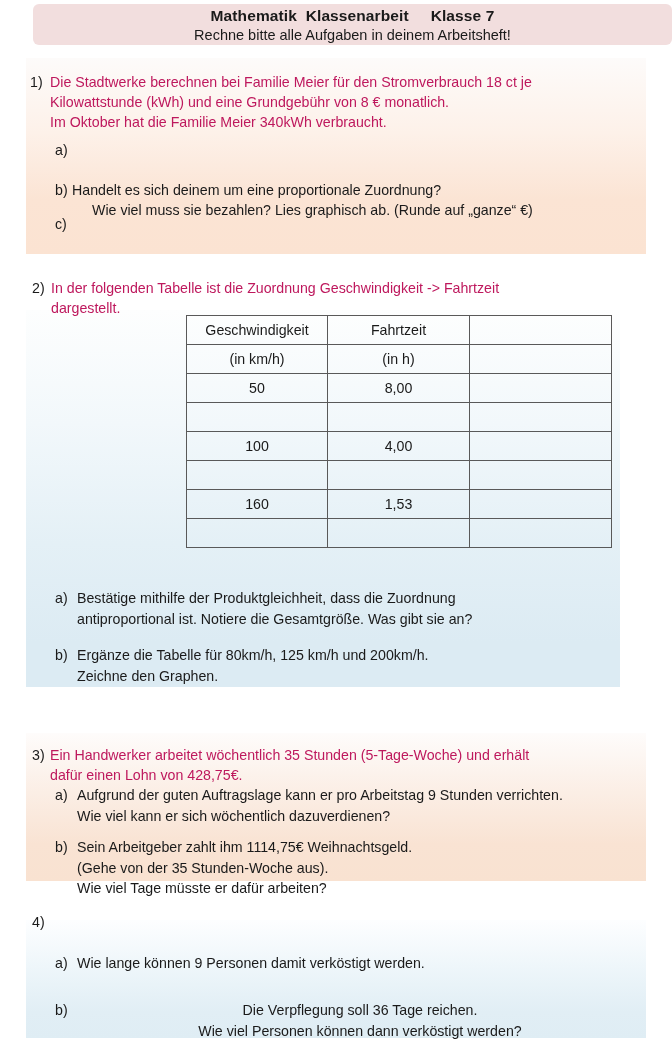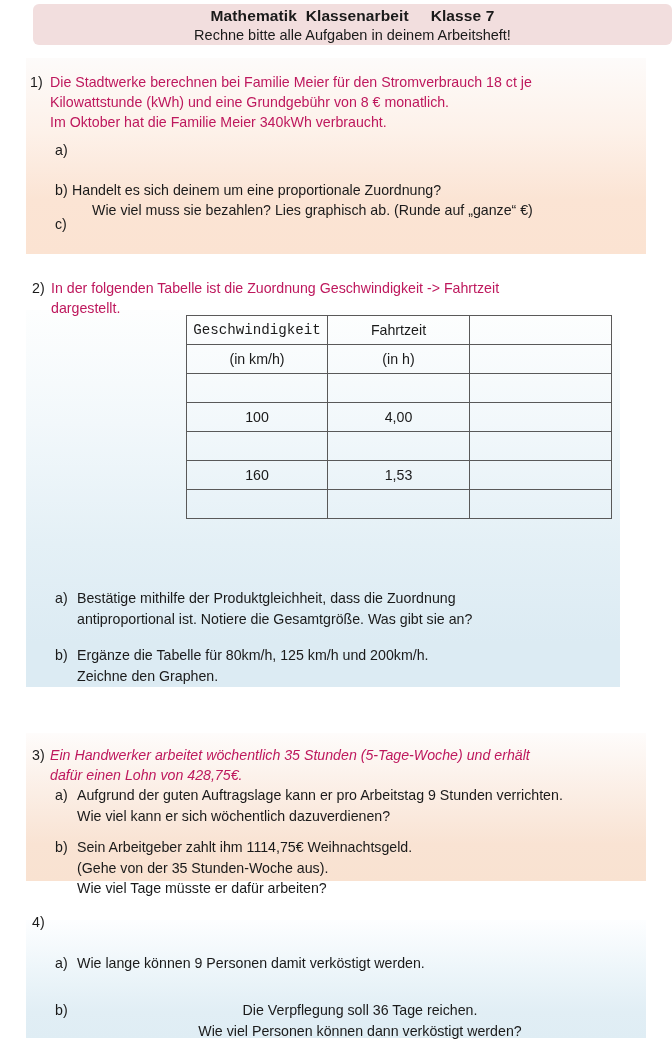--- a/index.html
+++ b/index.html
@@ -137,21 +137,20 @@
     text-align: center;
     vertical-align: middle;
     padding: 0 4px;
     background: transparent;
   }
   .speed-table td.col-a { width: 132px; }
   .speed-table td.col-b { width: 133px; }
   .speed-table td.col-c { width: 133px; }
   .speed-table td.hdr-left {
     text-align: center;
-    font-family: Liberation Mono, monospace;
   }
 </style>
 </head>
 <body>
 
 <div class="page">
 
   <div class="header-banner">
     <div class="header-title">Mathematik  Klassenarbeit     Klasse 7</div>
     <div class="header-sub">Rechne bitte alle Aufgaben in deinem Arbeitsheft!</div>
@@ -185,20 +184,25 @@
         <td class="col-a hdr-left">Geschwindigkeit</td>
         <td class="col-b">Fahrtzeit</td>
         <td class="col-c"></td>
       </tr>
       <tr>
         <td class="col-a">(in km/h)</td>
         <td class="col-b">(in h)</td>
         <td class="col-c"></td>
       </tr>
       <tr>
+        <td class="col-a">50</td>
+        <td class="col-b">8,00</td>
+        <td class="col-c"></td>
+      </tr>
+      <tr>
         <td class="col-a"></td>
         <td class="col-b"></td>
         <td class="col-c"></td>
       </tr>
       <tr>
         <td class="col-a">100</td>
         <td class="col-b">4,00</td>
         <td class="col-c"></td>
       </tr>
       <tr>
@@ -221,21 +225,21 @@
 
   <div class="q-num" style="left:55px; top:588px;">a)</div>
   <div class="sub" style="left:77px; top:588px; width:570px;">Bestätige mithilfe der Produktgleichheit, dass die Zuordnung
 antiproportional ist. Notiere die Gesamtgröße. Was gibt sie an?</div>
 
   <div class="q-num" style="left:55px; top:645px;">b)</div>
   <div class="sub" style="left:77px; top:645px; width:570px;">Ergänze die Tabelle für 80km/h, 125 km/h und 200km/h.
 Zeichne den Graphen.</div>
 
   <div class="q-num" style="left:32px; top:745px;">3)</div>
-  <div class="block" style="left:50px; top:745px; width:605px;font-style:italic;">Ein Handwerker arbeitet wöchentlich 35 Stunden (5-Tage-Woche) und erhält
+  <div class="block" style="left:50px; top:745px; width:605px;">Ein Handwerker arbeitet wöchentlich 35 Stunden (5-Tage-Woche) und erhält
 dafür einen Lohn von 428,75€.</div>
 
   <div class="q-num" style="left:55px; top:785px;">a)</div>
   <div class="sub" style="left:77px; top:785px; width:590px;">Aufgrund der guten Auftragslage kann er pro Arbeitstag 9 Stunden verrichten.
 Wie viel kann er sich wöchentlich dazuverdienen?</div>
 
   <div class="q-num" style="left:55px; top:837px;">b)</div>
   <div class="sub" style="left:77px; top:837px; width:590px;">Sein Arbeitgeber zahlt ihm 1114,75€ Weihnachtsgeld.
 (Gehe von der 35 Stunden-Woche aus).
 Wie viel Tage müsste er dafür arbeiten?</div>

